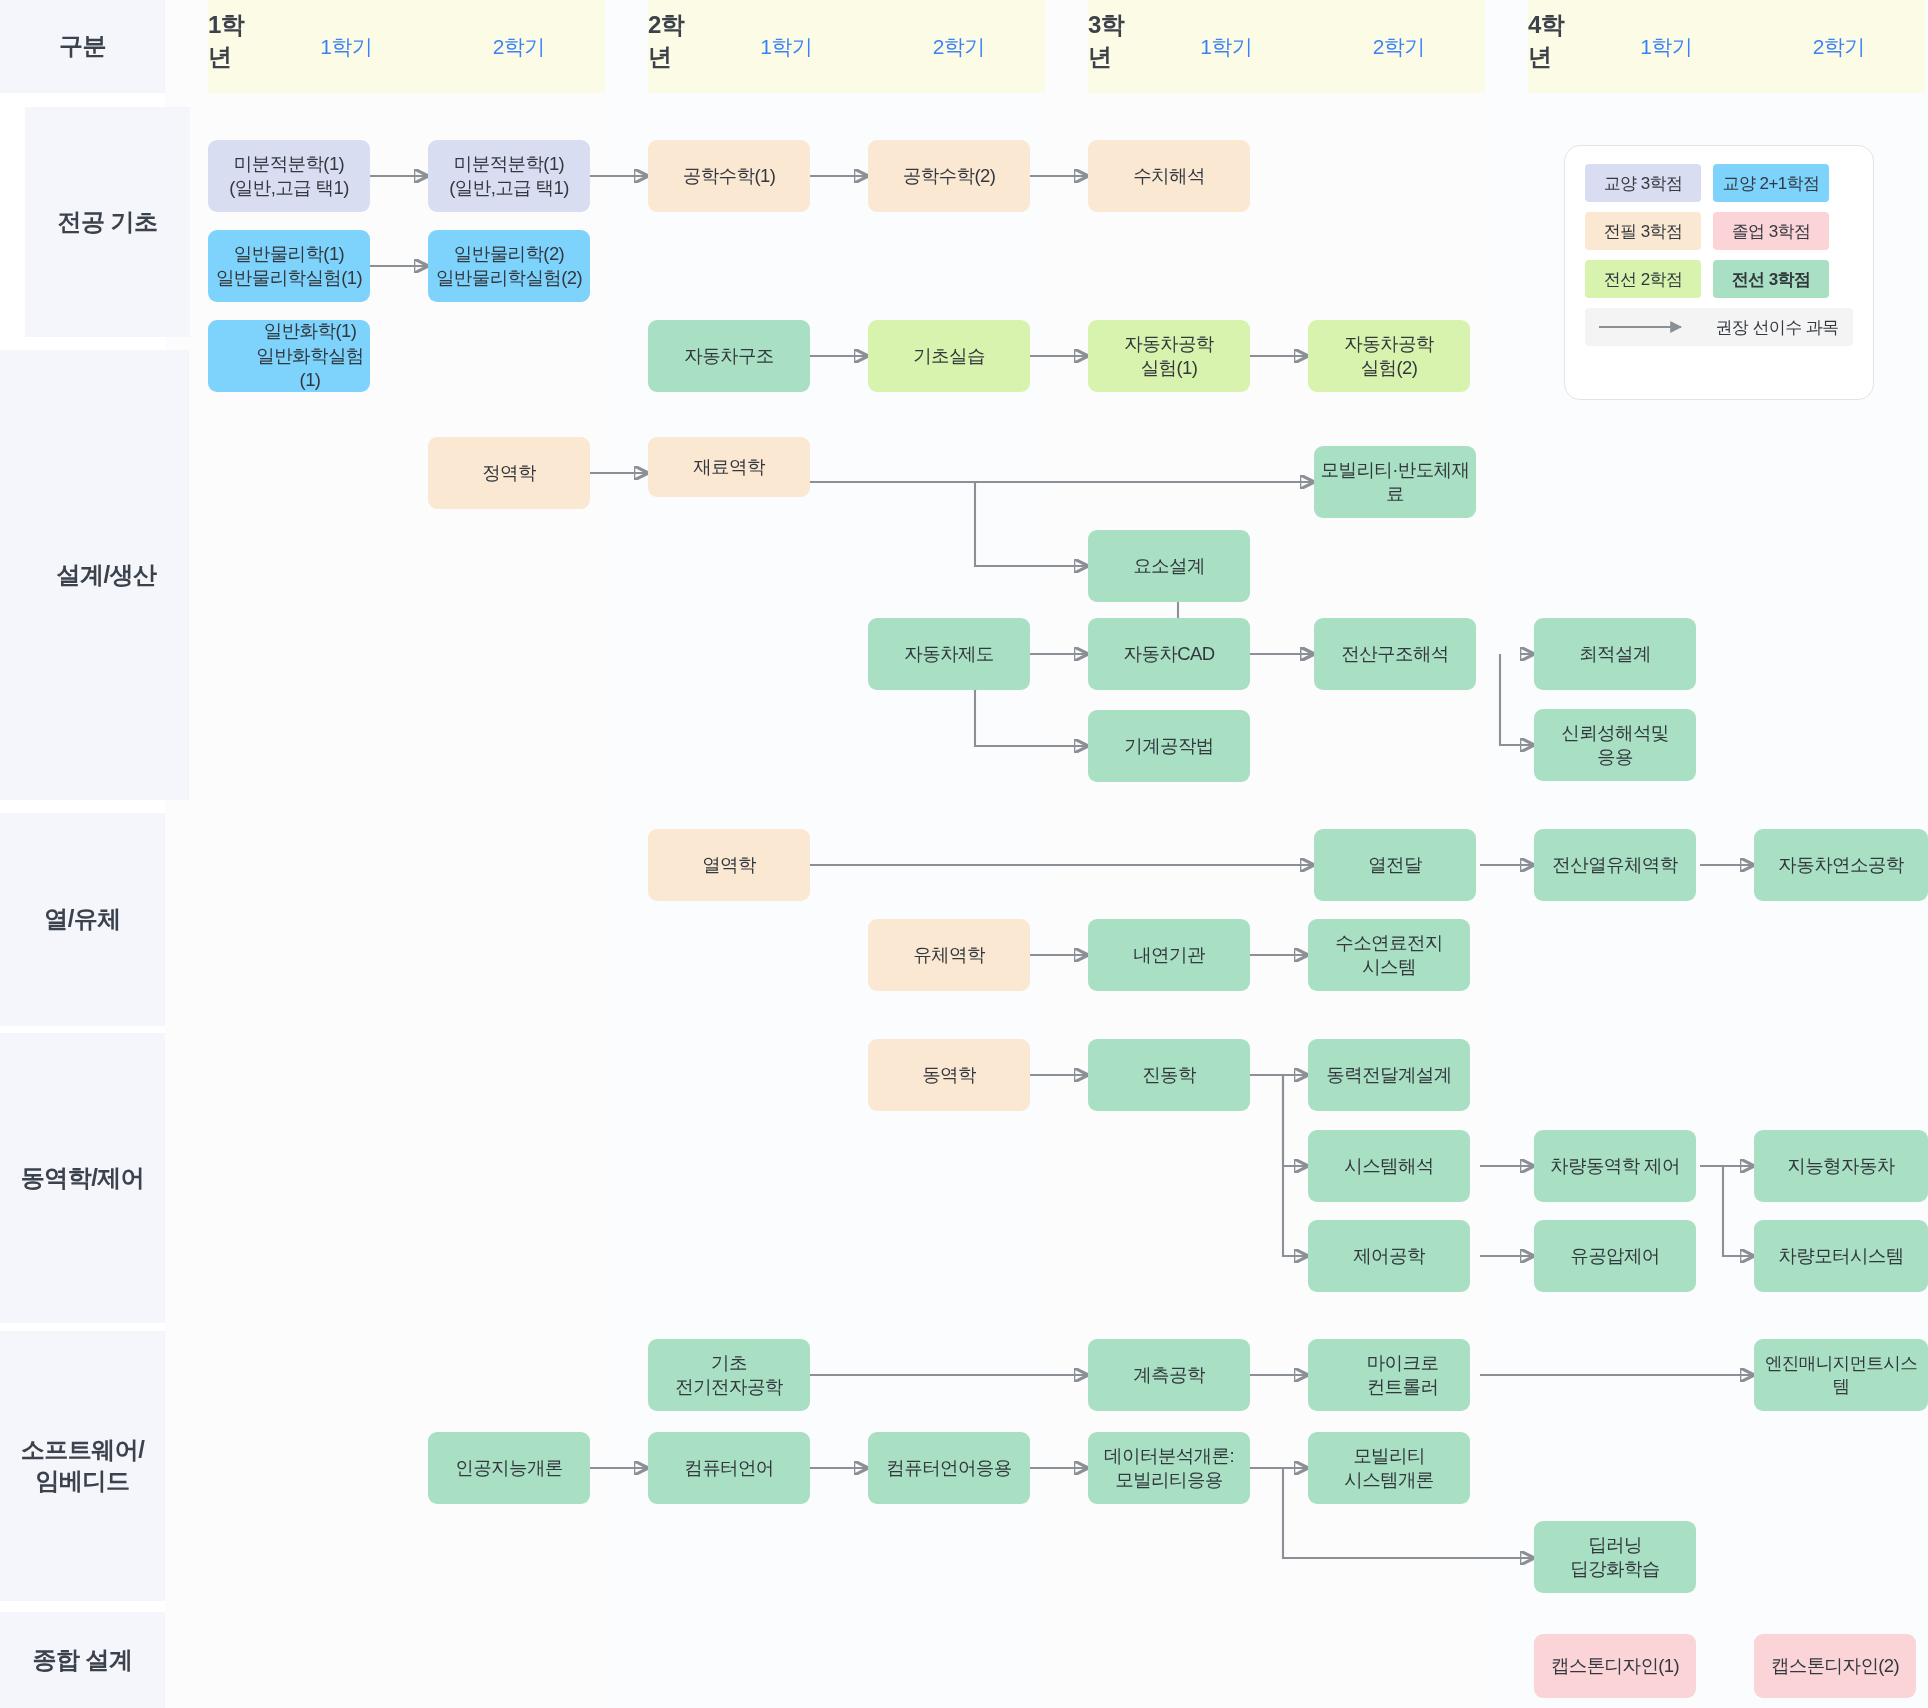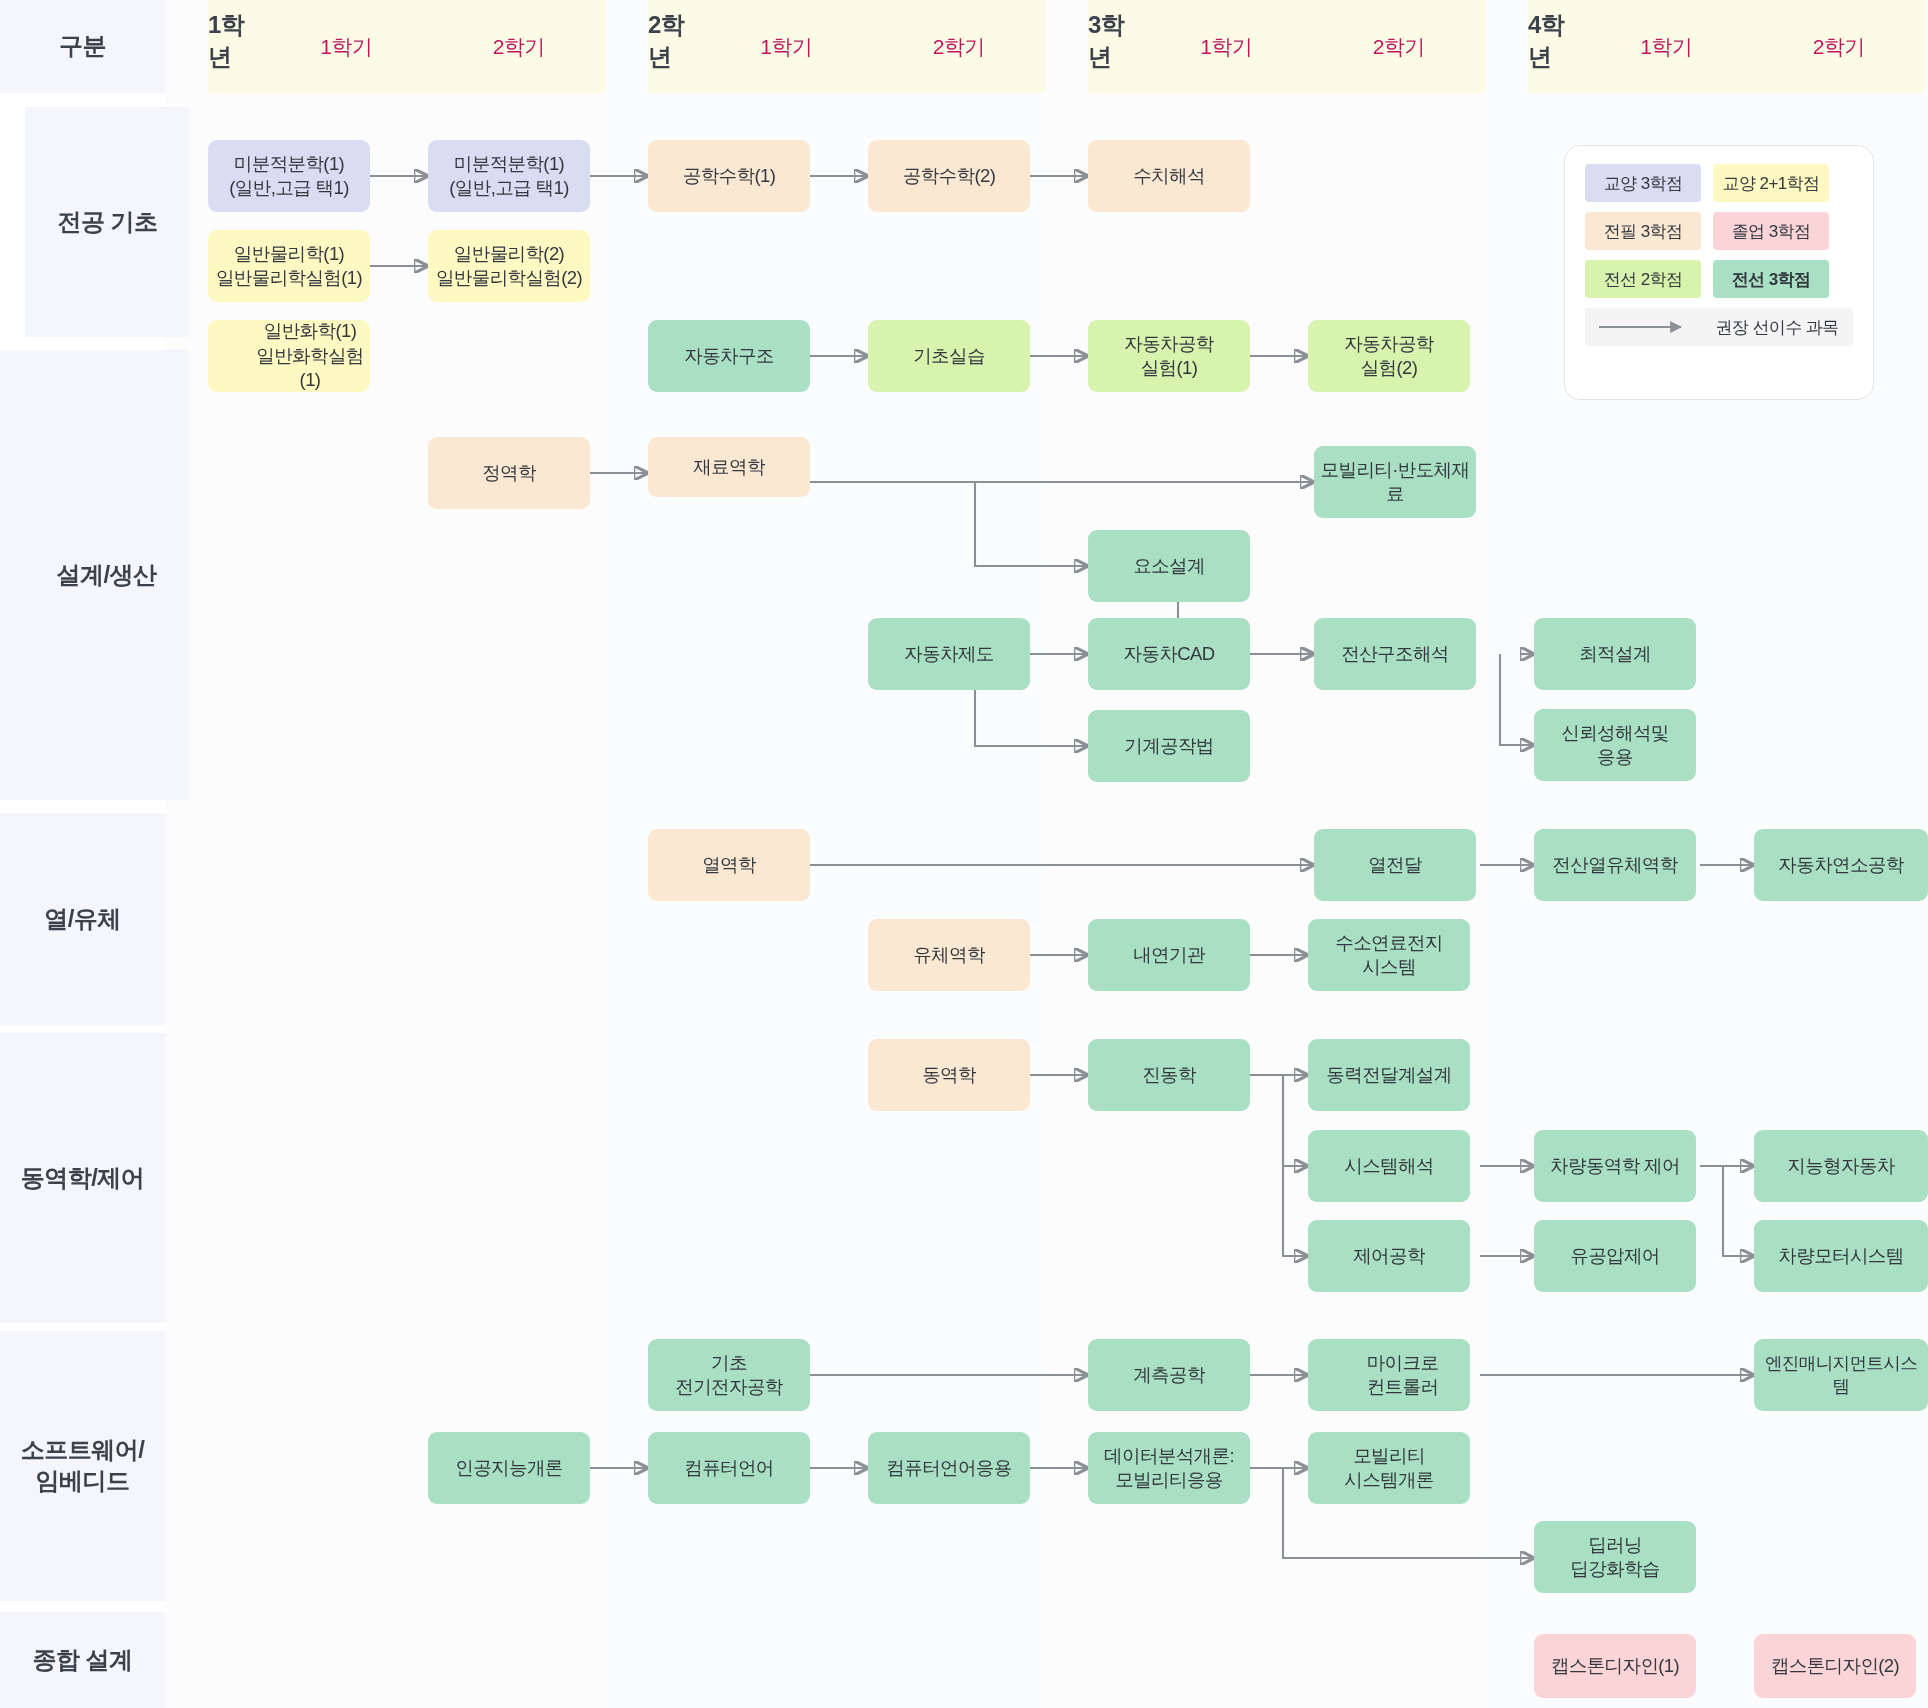--- a/index.html
+++ b/index.html
@@ -42,39 +42,39 @@
     display:flex;flex-direction:row;align-items:center;justify-content:center;
   }
   .yearhead .ytitle{
     font-size:24px;font-weight:bold;color:#3c424c;letter-spacing:-0.5px;
     margin-bottom:11px;
   }
   .yearhead .semrow{
     display:flex;width:100%;
   }
   .yearhead .sem{
-    flex:1;text-align:center;font-size:21px;color:#be185d;letter-spacing:-0.5px;
+    flex:1;text-align:center;font-size:21px;color:#3b82f6;letter-spacing:-0.5px;
   }
 
   
   .box{
     position:absolute;
     border-radius:9px;
     display:flex;align-items:center;justify-content:center;
     text-align:center;
     font-size:18.5px;
     line-height:1.32;
     letter-spacing:-0.6px;
     color:#33383f;
     box-sizing:border-box;
     padding:4px 6px;
     white-space:pre-line;
   }
   .c-gy3   {background:#d8ddf2;}   
-  .c-gy21  {background:#fef9c3;}   
+  .c-gy21  {background:#7dd3fc;}   
   .c-mreq  {background:#fae8d3;}   
   .c-grad  {background:#fbd4d8;}   
   .c-el2   {background:#d8f3ad;}   
   .c-el3   {background:#a9e0c3;}   
 
   
   .conn{position:absolute;overflow:visible;pointer-events:none;}
   .conn path{fill:none;stroke:#8b9097;stroke-width:2.1px;}
 
   

